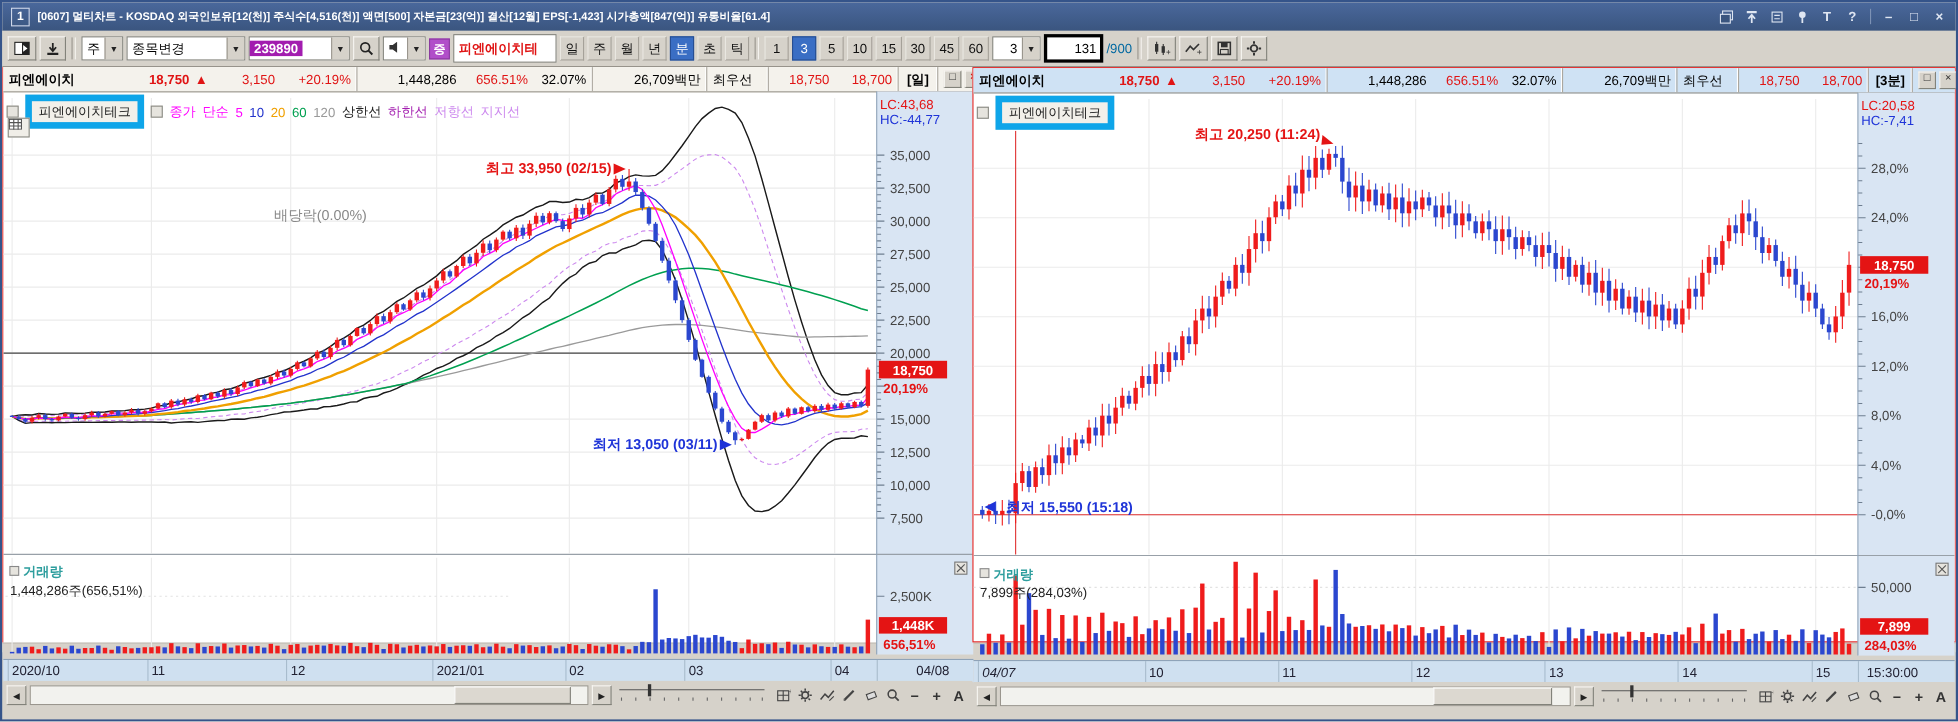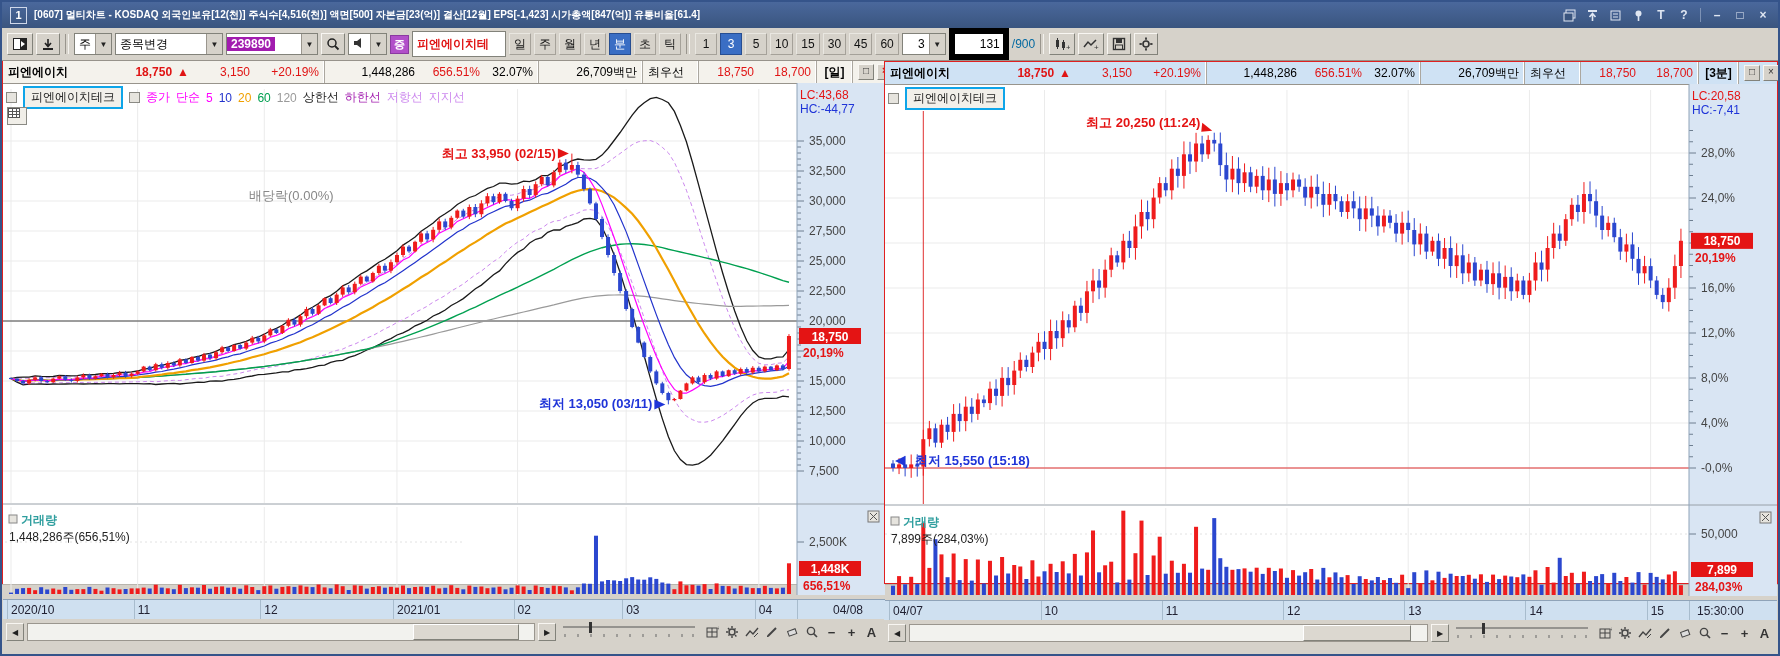--- a/index.html
+++ b/index.html
@@ -15,36 +15,36 @@
   .tbtn{height:22px;min-width:22px;box-sizing:border-box;background:#d6d2ca;border:1px solid;border-color:#f8f6f2 #82827a #82827a #f8f6f2;display:inline-flex;align-items:center;justify-content:center;font-size:12px;padding:0 4px;color:#111;}
   .tbtn.flat{border-color:#e9e7e1 #a5a199 #a5a199 #e9e7e1;}
   .tbtn.sel{background:#3a6ec4;color:#fff;border-color:#274e92 #274e92 #274e92 #274e92;}
   .tsep{width:2px;height:20px;border-left:1px solid #99958d;border-right:1px solid #f4f2ee;margin:0 2px;}
   .combo{height:22px;box-sizing:border-box;background:#fff;border:1px solid #82827a;display:inline-flex;align-items:center;font-size:12px;}
   .combo .cval{padding:0 4px;}
   .combo .arr{width:15px;height:100%;background:#d6d2ca;border-left:1px solid #9a968e;display:flex;align-items:center;justify-content:center;font-size:8px;color:#222;}
   .code-sel{background:#a21caf;color:#fff;font-weight:bold;padding:0 3px;}
   .badge-margin{width:17px;height:17px;background:#b14fc9;color:#fff;font-size:11px;font-weight:bold;display:inline-flex;align-items:center;justify-content:center;border:1px solid #8a3aa0;}
   .name-field{height:26px;box-sizing:border-box;border:1px solid #82827a;background:#fff;color:#e01414;font-weight:bold;font-size:12px;display:inline-flex;align-items:center;padding:0 4px;width:94px;overflow:hidden;white-space:nowrap;}
-  .tinput{width:42px;height:20px;border:6px solid #000000;font-size:12px;text-align:right;padding:0 3px;font-family:inherit;}
+  .tinput{width:42px;height:20px;border:3px solid #000000;font-size:12px;text-align:right;padding:0 3px;font-family:inherit;}
   .main{display:flex;height:523px;background:#d6d2ca;}
   .pane{position:relative;background:#fff;box-sizing:border-box;}
   .pane-left{width:882px;border-left:1px solid #e02020;}
   .pane-right{width:894px;border:1px solid #e02020;}
   .phead{position:absolute;top:0;left:0;right:0;height:22px;display:flex;font-size:12px;align-items:stretch;border-bottom:1px solid #98948c;background:#f4f2ec;white-space:nowrap;}
   .pane-right .phead{background:#cfe2f4;}
   .seg{display:flex;align-items:center;height:100%;box-sizing:border-box;border-right:1px solid #aba79f;box-shadow:inset -1px 0 #fff;padding:0 5px;gap:5px;flex:0 0 auto;}
   .num{text-align:right;}
   .red{color:#e01414;} .bold{font-weight:bold;}
   .wbtn{width:14px;height:14px;border:1px solid;border-color:#f8f6f2 #82827a #82827a #f8f6f2;background:#d6d2ca;font-size:10px;line-height:12px;text-align:center;color:#333;}
   .wbtn.xred{color:#d01010;font-weight:bold;}
   .cwrap{position:absolute;top:22px;left:0;height:516px;}
   .cwrap svg{position:absolute;top:0;left:0;}
   .legend{position:absolute;top:3px;left:3px;display:flex;gap:6px;align-items:center;font-size:12px;z-index:2;white-space:nowrap;}
-  .tabbox{border:2px solid #0ea5e9;background:#f2f0ea;padding:1px 6px;display:inline-flex;align-items:flex-start;box-shadow:1px 1px 0 #fff;color:#222;}
+  .tabbox{border:6px solid #0ea5e9;background:#f2f0ea;padding:1px 6px;display:inline-flex;align-items:flex-start;box-shadow:1px 1px 0 #fff;color:#222;}
   .sqbtn{width:9px;height:9px;border:1px solid #8a8a84;background:#e6e4de;display:inline-block;}
   .gridicon{position:absolute;top:24px;left:4px;z-index:2;width:18px;height:16px;border:1px solid #8a8a84;background:#f0eee8;display:flex;align-items:center;justify-content:center;}
   .date-axis{position:absolute;top:538px;left:0;height:20px;background:#cfe0f0;border-top:1px solid #8fa3b8;font-size:12px;color:#223;overflow:hidden;}
   .dlabel{position:absolute;top:3px;}
   .dtick{position:absolute;top:0;width:1px;height:20px;background:#a8bccd;}
   .scroll{position:absolute;top:558px;left:0;right:0;height:26px;background:#d6d2ca;display:flex;align-items:center;padding:2px 3px;gap:3px;box-sizing:border-box;}
   .sbtn{width:18px;height:18px;box-sizing:border-box;border:1px solid;border-color:#f8f6f2 #82827a #82827a #f8f6f2;background:#d6d2ca;font-size:8px;display:flex;align-items:center;justify-content:center;color:#222;}
   .track{flex:1;height:18px;position:relative;background:#f2f2ee;border:1px solid #9a968e;box-sizing:border-box;}
   .thumb{position:absolute;left:76%;width:21%;top:0;height:16px;background:#dcd8d0;border:1px solid;border-color:#fff #82827a #82827a #fff;box-sizing:border-box;}
   .ztool{flex:0 0 auto;}
@@ -1383,21 +1383,21 @@
         <div class="legend">
           <span class="sqbtn"></span>
           <span class="tabbox">
               <span>피엔에이치테크</span>
             </span>
         </div>
       </div>
       <div class="date-axis" id="axR" style="width:892px">
         <span class="dlabel" style="left:812px">15:30:00</span>
       <span class="dtick" style="left: 4px;"></span>
-          <span class="dlabel" style="left: 8px;">04/07</span>
+          <span class="dlabel" style="left: 8px; font-style: italic;">04/07</span>
           <span class="dtick" style="left: 155.527px;"></span>
           <span class="dlabel" style="left: 159.527px;">10</span>
           <span class="dtick" style="left: 276.748px;"></span>
           <span class="dlabel" style="left: 280.748px;">11</span>
           <span class="dtick" style="left: 397.969px;"></span>
           <span class="dlabel" style="left: 401.969px;">12</span>
           <span class="dtick" style="left: 519.191px;"></span>
           <span class="dlabel" style="left: 523.191px;">13</span>
           <span class="dtick" style="left: 640.412px;"></span>
           <span class="dlabel" style="left: 644.412px;">14</span>

